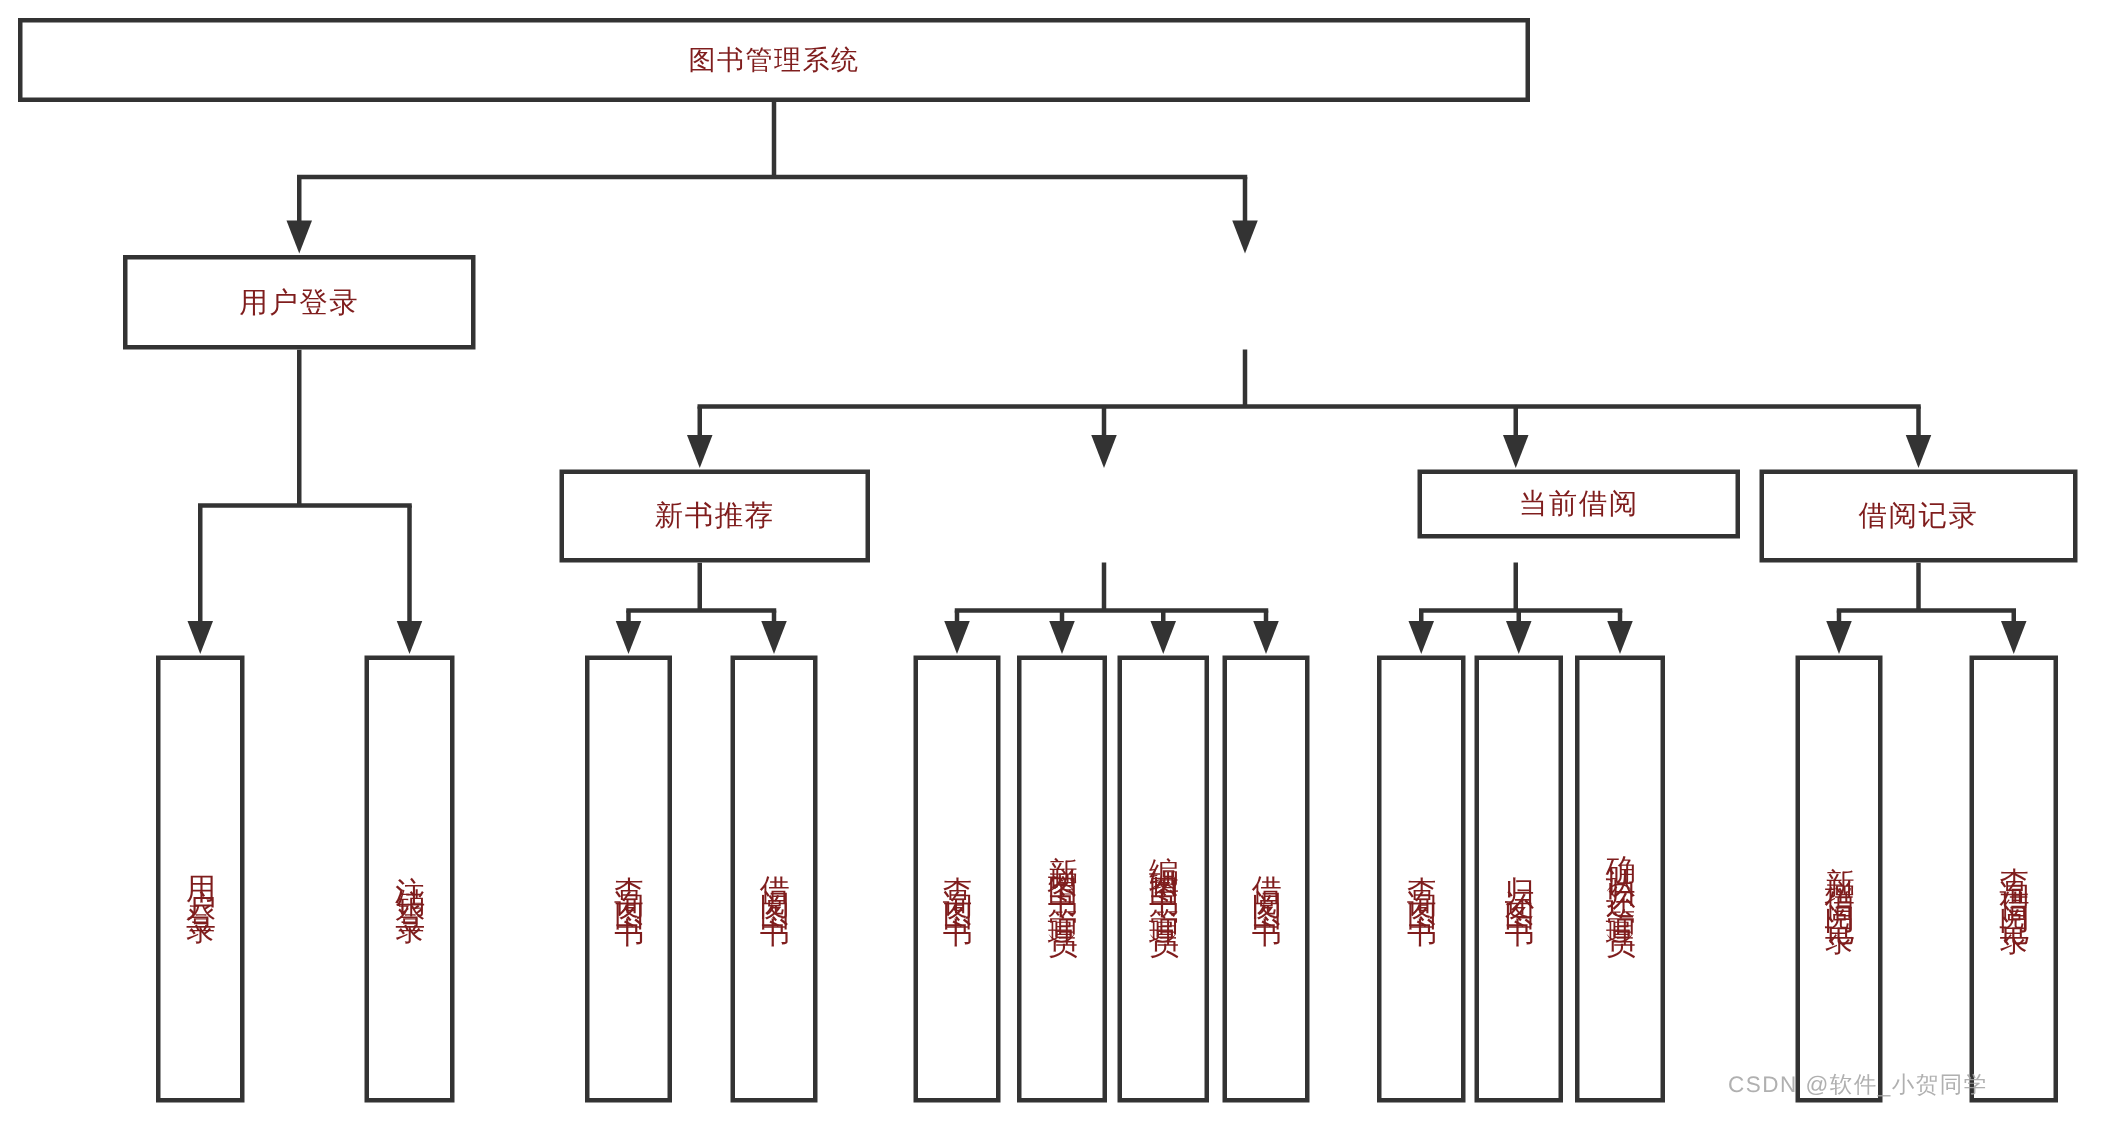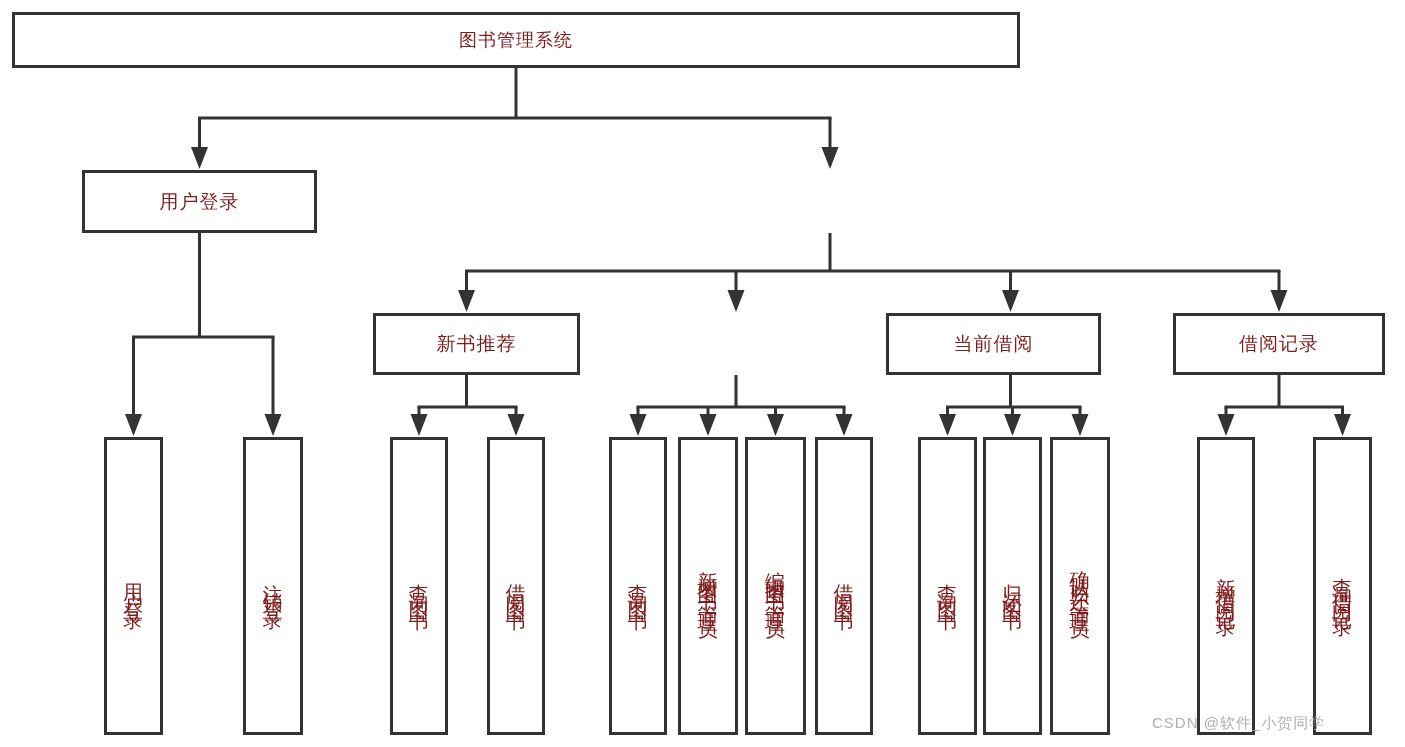--- a/index.html
+++ b/index.html
@@ -107,21 +107,21 @@
       <polygon points="1217.5,414 1234.5,414 1226,436" fill="#333333"></polygon>
       <line x1="1342.5" y1="407" x2="1342.5" y2="423" stroke="#333333" stroke-width="3"></line>
       <polygon points="1334,414 1351,414 1342.5,436" fill="#333333"></polygon>
     </svg>
 
   <div class="box" style="left:12px; top:12px; width:1008px; height:56px; font-size:18px;">图书管理系统</div>
 
   <div class="box" style="left:82px; top:170px; width:235px; height:63px;">用户登录</div>
 
   <div class="box" style="left:363px; top:313px; width:207px; height:62px;margin-left:10px;">新书推荐</div>
-  <div class="box" style="left:886px; top:313px; width:215px; height:62px;">当前借阅</div>
+  <div class="box" style="left:945px; top:313px; width:215px; height:46px;">当前借阅</div>
   <div class="box" style="left:1173px; top:313px; width:212px; height:62px;">借阅记录</div>
 
   <div class="box vbox" style="left:104px; top:437px; width:59px; height:298px;">用户登录</div>
   <div class="box vbox" style="left:243px; top:437px; width:60px; height:298px;">注销登录</div>
 
   <div class="box vbox" style="left:390px; top:437px; width:58px; height:298px;">查询图书</div>
   <div class="box vbox" style="left:487px; top:437px; width:58px; height:298px;">借阅图书</div>
 
   <div class="box vbox" style="left:609px; top:437px; width:58px; height:298px;">查询图书</div>
   <div class="box vbox" style="left:678px; top:437px; width:60px; height:298px; letter-spacing:7px;">新增图书（管理员）</div>

